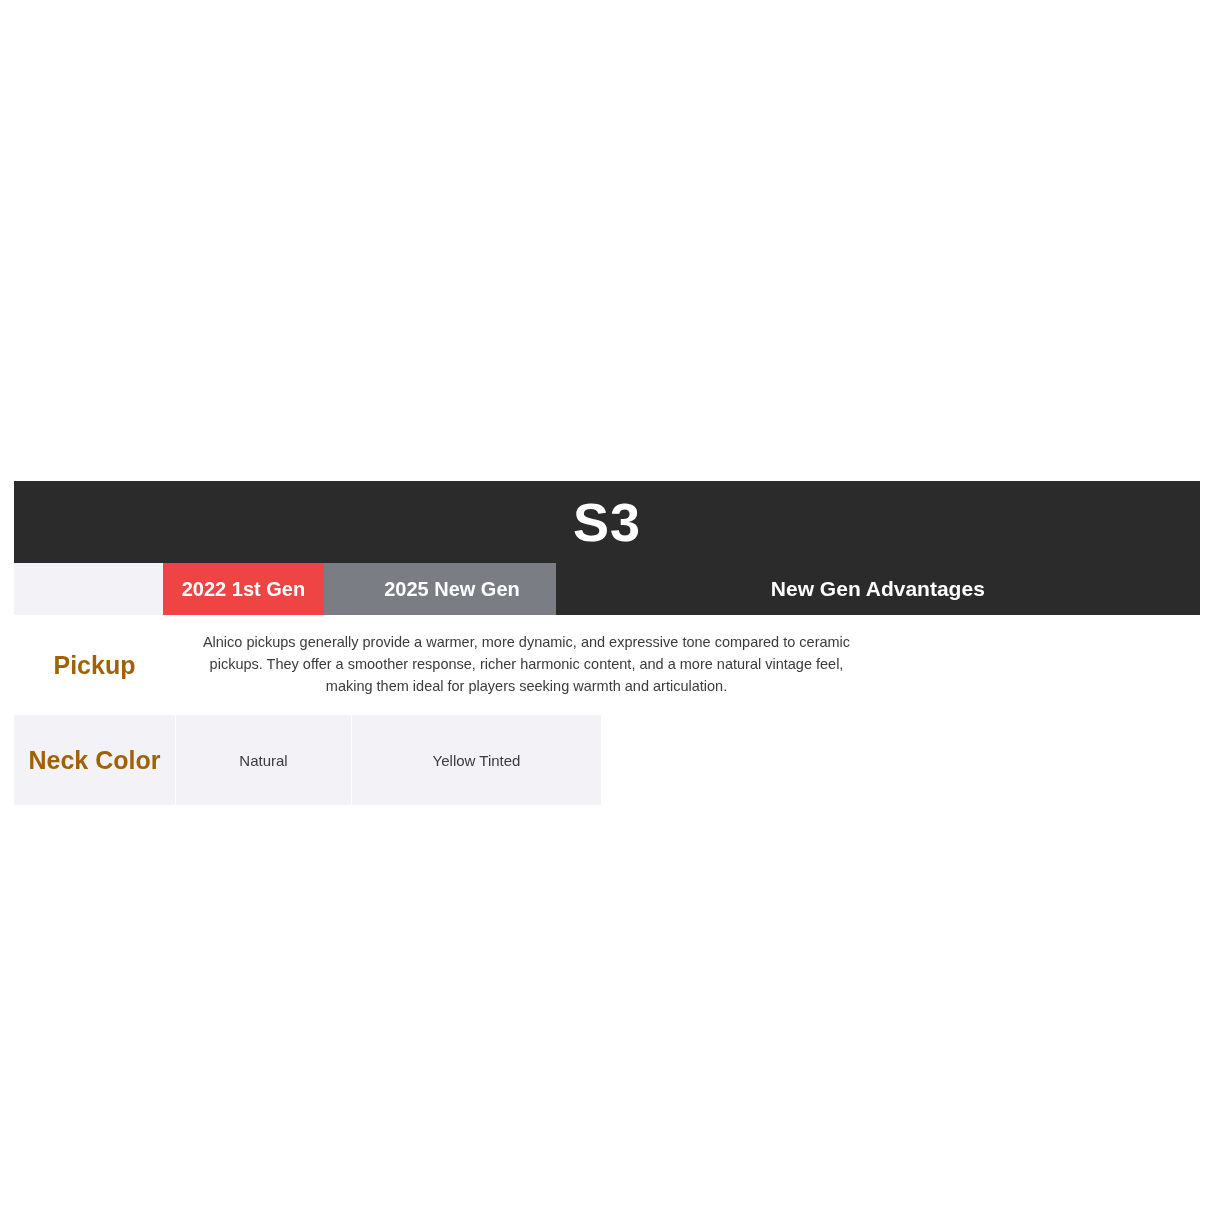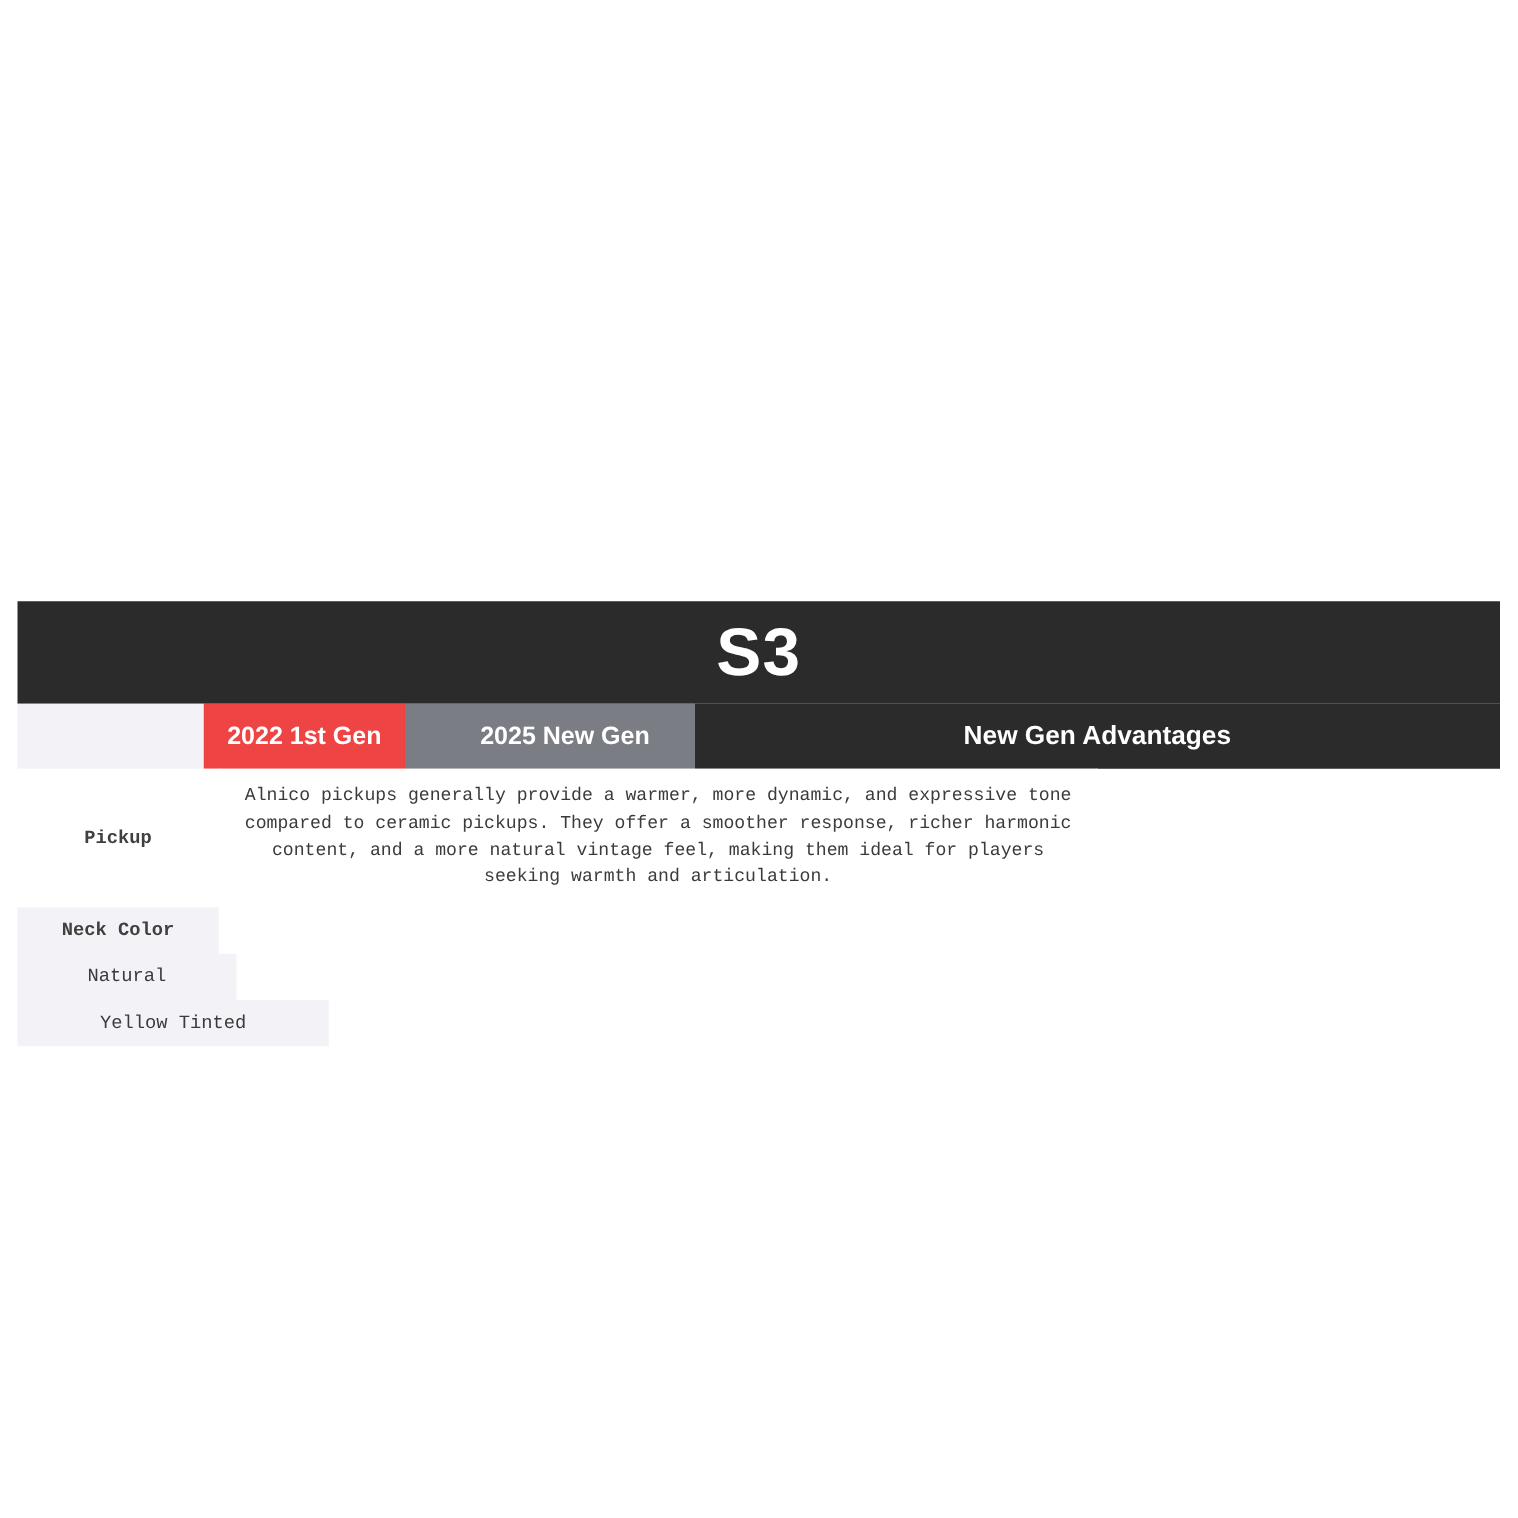--- a/index.html
+++ b/index.html
@@ -85,37 +85,36 @@
     background: #ffffff;
     display: flex;
     align-items: center;
     justify-content: center;
     text-align: center;
     box-sizing: border-box;
     padding: 10px 14px;
     font-size: 15px;
     color: #3b3b3b;
     border-right: 1px solid #ffffff;
-    font-family: Liberation Mono, monospace;
   }
   .body-row.alt .cell { border-right: 1px solid #ffffff; }
   .cell.feature {
-    font-size: 15px;
+    font-size: 25px;
     font-weight: bold;
-    color: #404040;
+    color: #a16207;
   }
   .cell.advantage {
     font-size: 14.5px;
     line-height: 1.5;
     color: #3b3b3b;
     text-align: center;
     padding: 12px 16px;
   }
   .row-pickup { min-height: 100px; }
-  .row-neck   { min-height: 90px; flex-direction: column; }
+  .row-neck   { min-height: 90px; }
 </style>
 </head>
 <body>
 
 <div class="comparison-wrap">
 
   <div class="title-banner">
     <span class="title-text">S3</span>
   </div>
 

